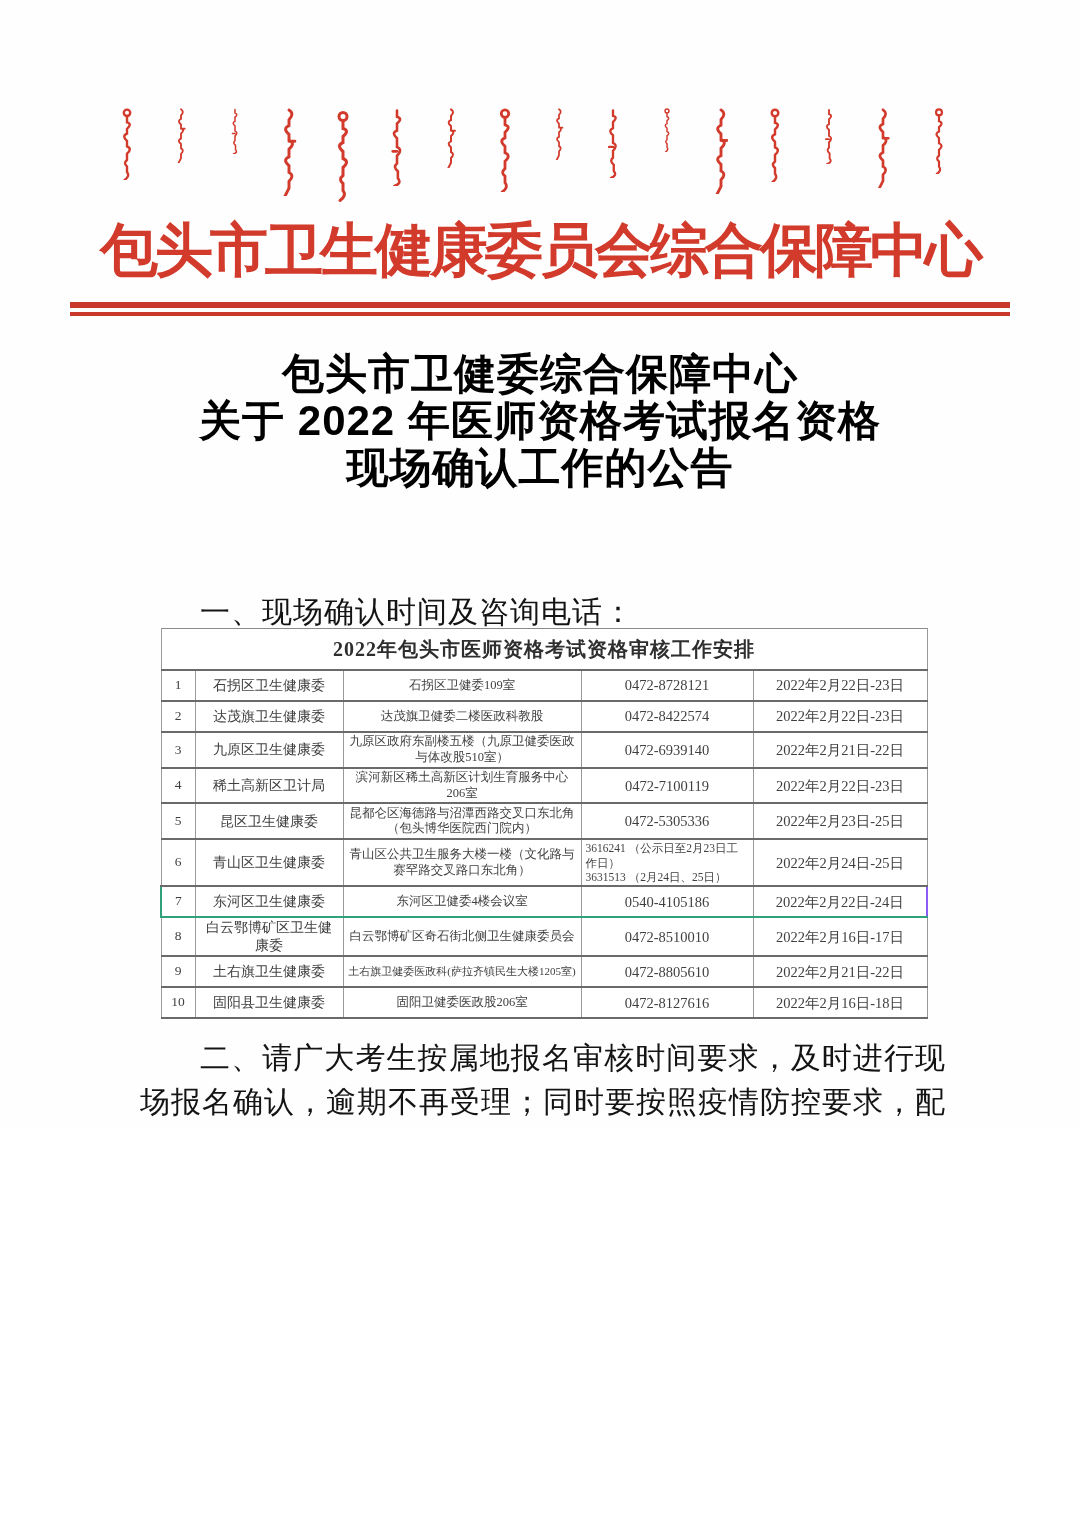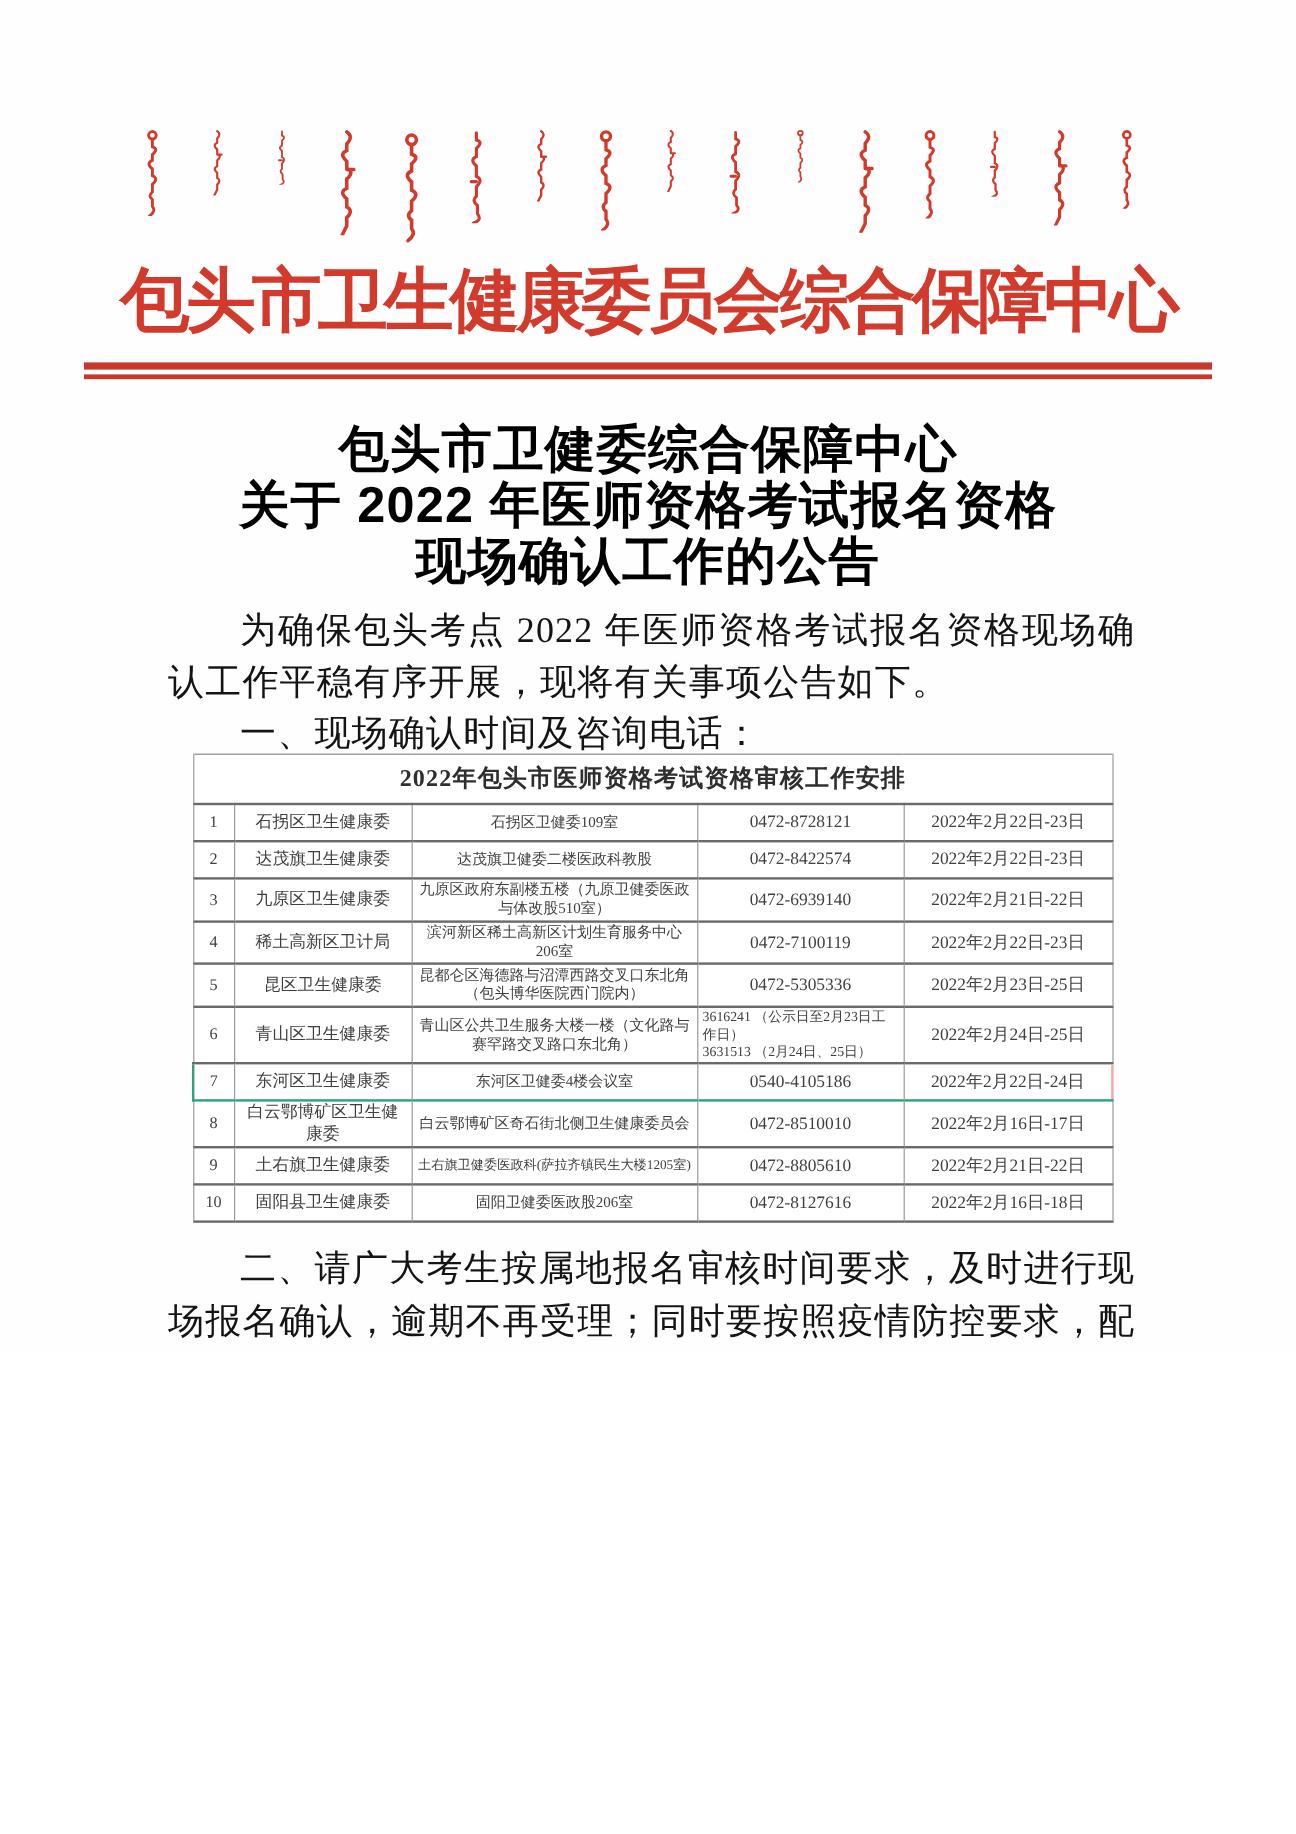--- a/index.html
+++ b/index.html
@@ -61,21 +61,21 @@
   .col-phone{font-size:14.5px;}
   .phone-multi{
     font-size:11.5px;text-align:left;white-space:pre-line;line-height:1.35;padding-left:2px;
   }
   .col-time{font-size:14.5px;white-space:nowrap;}
   .col-no{font-size:13.5px;}
   .selected-row td{
     border-top:2px solid #2fa27d;border-bottom:2px solid #2fa27d;
   }
   .selected-row td:first-child{border-left:2px solid #2fa27d;}
-  .selected-row td:last-child{border-right:2px solid #fca5a5;}
+  .selected-row td:last-child{border-right:2px solid #8b5cf6;}
   
   .sig-org{
     position:absolute;top:1250px;left:510px;width:374px;text-align:center;
     font-size:31px;color:#000;z-index:2;white-space:nowrap;
   }
   .sig-date{
     position:absolute;top:1306px;left:600px;width:170px;text-align:center;
     font-size:33px;color:#000;z-index:2;white-space:nowrap;
   }
   .seal{
@@ -137,21 +137,20 @@
     <div class="thick"></div>
     <div class="thin"></div>
   </div>
 
   <div class="doc-title">
     <div>包头市卫健委综合保障中心</div>
     <div>关于 2022 年医师资格考试报名资格</div>
     <div>现场确认工作的公告</div>
   </div>
 
-  <div class="body-para para-1 indent">为确保包头考点 2022 年医师资格考试报名资格现场确认工作平稳有序开展，现将有关事项公告如下。</div>
 
   <div class="body-para section-heading indent">一、现场确认时间及咨询电话：</div>
 
   <table class="exam-table">
     <colgroup>
       <col style="width:34px">
         <col style="width:148px">
         <col style="width:238px">
       <col style="width:172px">
         <col style="width:174px">

